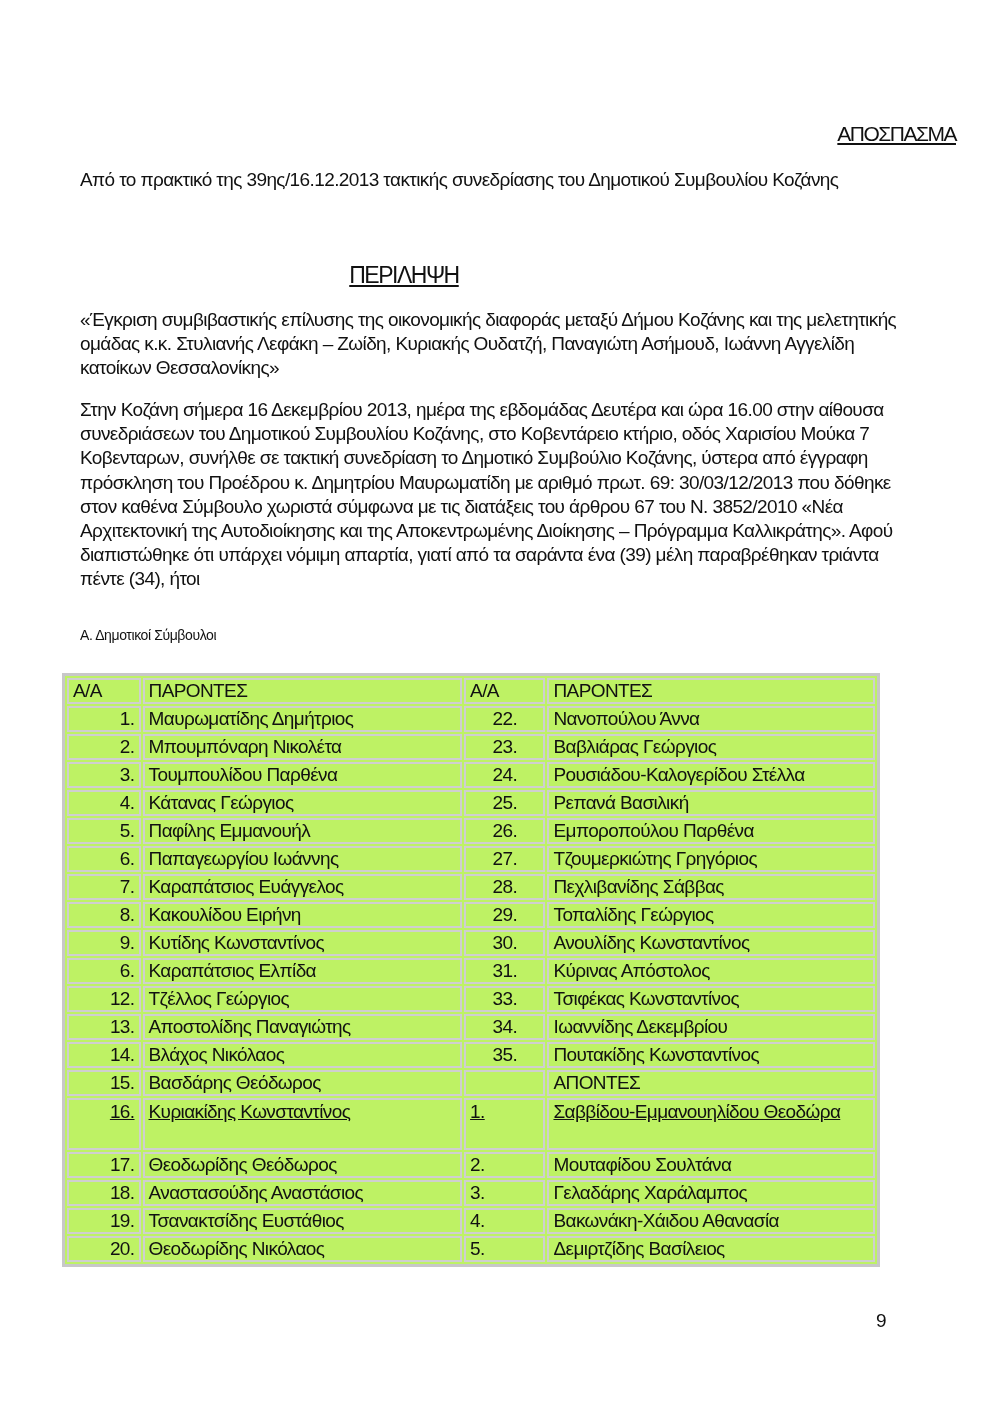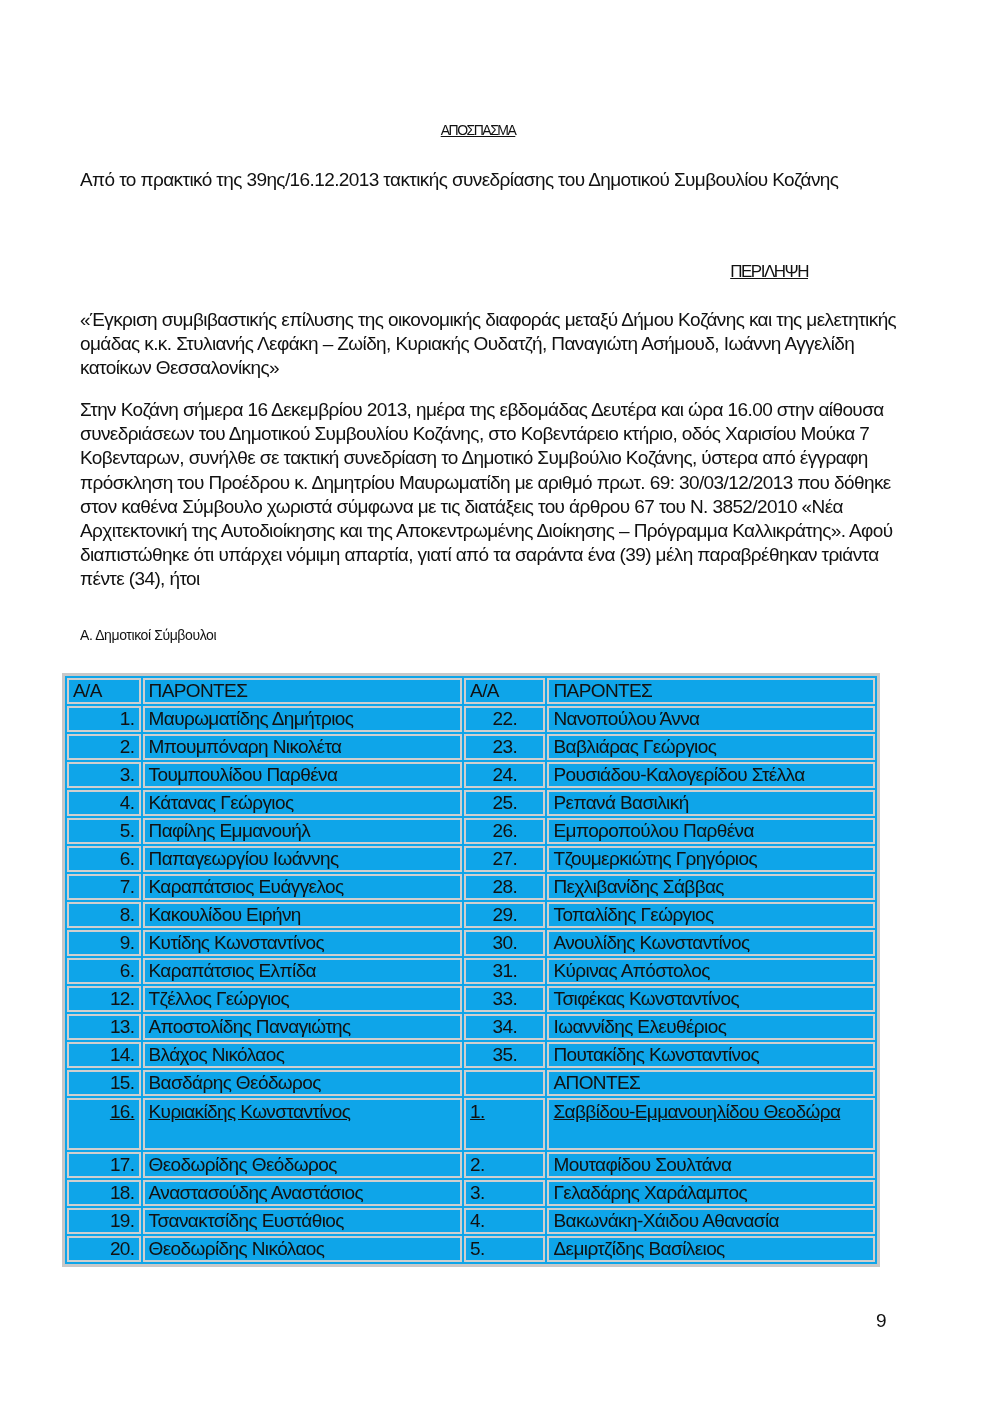--- a/index.html
+++ b/index.html
@@ -3,43 +3,43 @@
 <meta charset="utf-8">
 <style>
   html, body { margin: 0; padding: 0; background: #ffffff; }
   body {
     width: 1000px; height: 1415px; position: relative; overflow: hidden;
     font-family: "Liberation Sans", "DejaVu Sans", sans-serif;
     color: #111111;
   }
   .page { position: absolute; left: 0; top: 0; width: 1000px; height: 1415px; }
   .title {
-    position: absolute; top: 122px; left: 0; width: 956px; text-align: center;
-    font-size: 14px; letter-spacing: -1.5px; text-decoration: underline;
+    position: absolute; top: 122px; left: 0; width: 956px; text-align: right;
+    font-size: 21px; letter-spacing: -1.5px; text-decoration: underline;
   }
   .para {
     position: absolute; left: 80px; width: 840px;
     font-size: 19px; line-height: 24px; letter-spacing: -0.6px;
     white-space: pre-wrap;
   }
   .p1 { top: 168px; }
   .p2 { top: 238px; }
   .subtitle {
-    position: absolute; top: 262px; left: 0; width: 808px; text-align: right;
-    font-size: 17px; letter-spacing: -1.5px; text-decoration: underline;
+    position: absolute; top: 262px; left: 0; width: 808px; text-align: center;
+    font-size: 23px; letter-spacing: -1.5px; text-decoration: underline;
   }
   .p3 { top: 308px; }
   .p4 { top: 398px; line-height: 24.2px; }
   .section {
     position: absolute; top: 627px; left: 80px; font-size: 14px; letter-spacing: -0.4px;
   }
   table.members {
     position: absolute; top: 673px; left: 62px; width: 818px;
     border-collapse: separate; border-spacing: 2px;
-    border: 3px solid #c8c8c8; background: #0ea5e9;
+    border: 3px solid #c8c8c8; background: #bef264;
     font-size: 19px; letter-spacing: -0.6px;
   }
   table.members td {
     border: 2px solid #cfcfcf; padding: 0 4px; height: 22px; line-height: 22px;
     vertical-align: top;
   }
   td.num { width: 62px; text-align: right; padding-right: 2px; }
   td.num2 { width: 70px; text-align: center; padding-right: 2px; }
   td.name { width: 310px; }
   td.name2 { width: 318px; }
@@ -132,21 +132,21 @@
         <tr>
           <td class="num">12.</td>
           <td class="name">Τζέλλος Γεώργιος</td>
           <td class="num2">33.</td>
           <td class="name2">Τσιφέκας Κωνσταντίνος</td>
         </tr>
         <tr>
           <td class="num">13.</td>
           <td class="name">Αποστολίδης Παναγιώτης</td>
           <td class="num2">34.</td>
-          <td class="name2">Ιωαννίδης Ελευθέριος</td>
+          <td class="name2">Ιωαννίδης Δεκεμβρίου</td>
         </tr>
         <tr>
           <td class="num">14.</td>
           <td class="name">Βλάχος Νικόλαος</td>
           <td class="num2">35.</td>
           <td class="name2">Πουτακίδης Κωνσταντίνος</td>
         </tr>
         <tr>
           <td class="num">15.</td>
           <td class="name">Βασδάρης Θεόδωρος</td>

